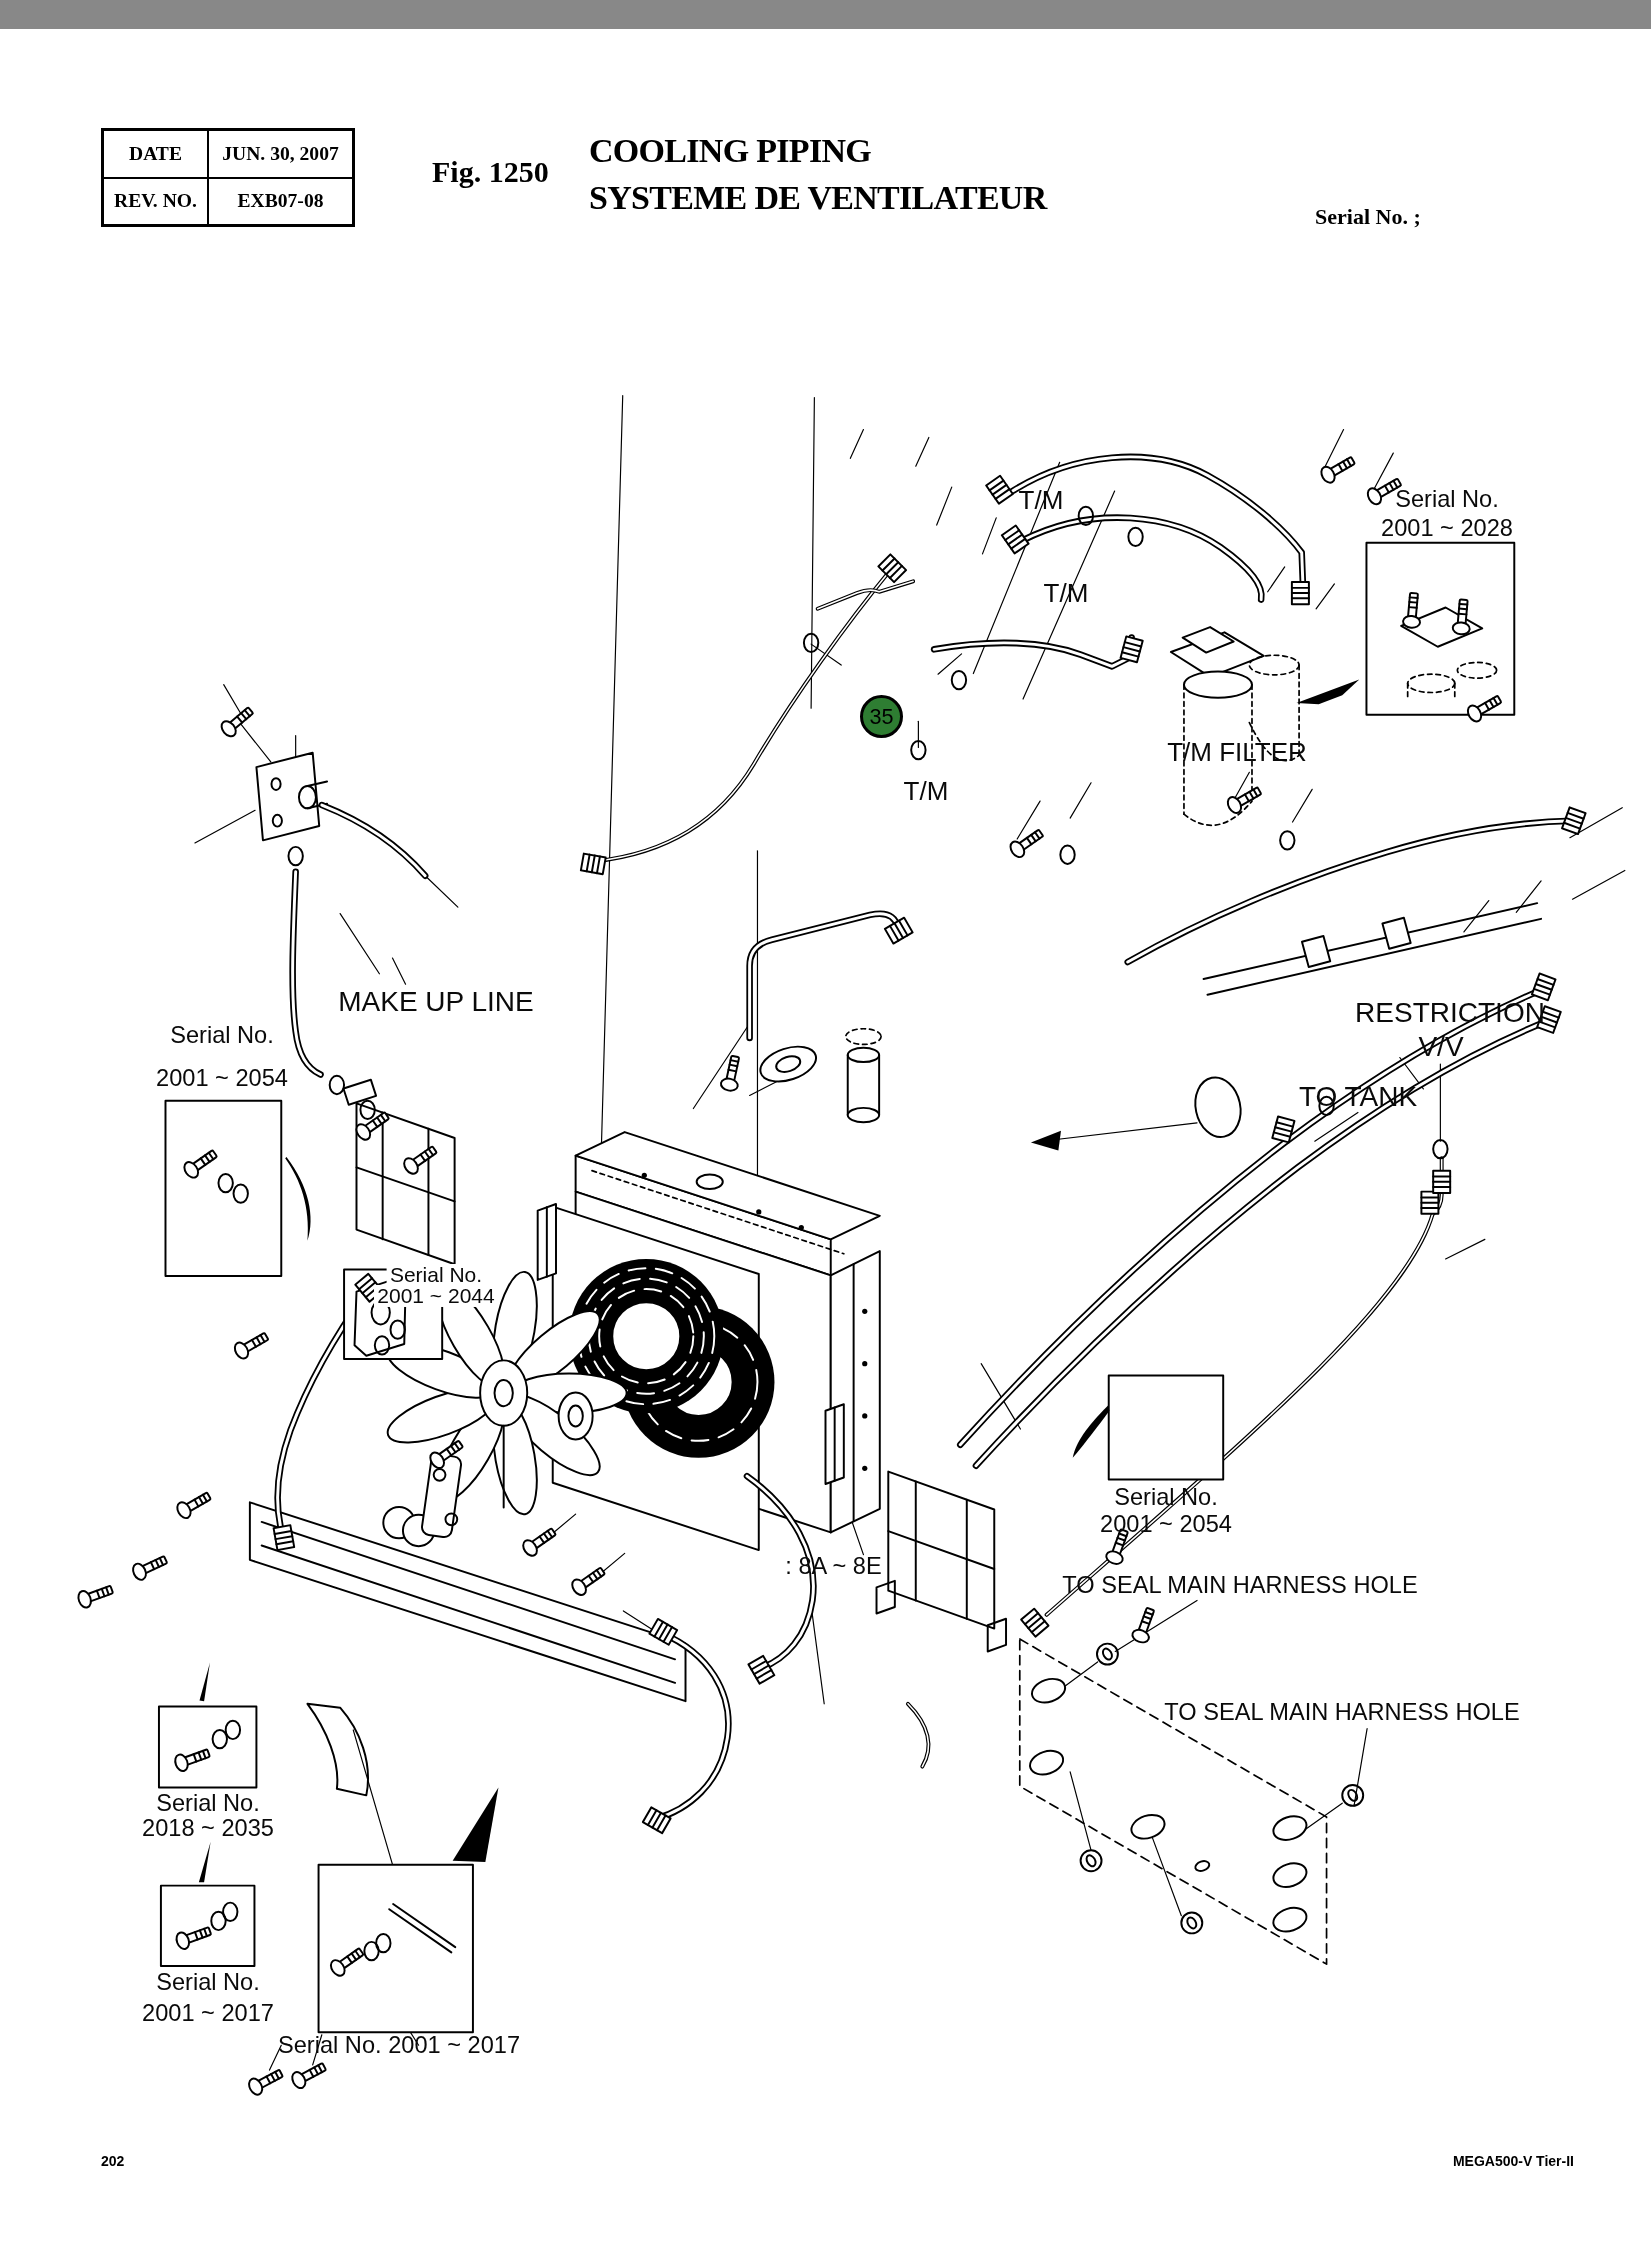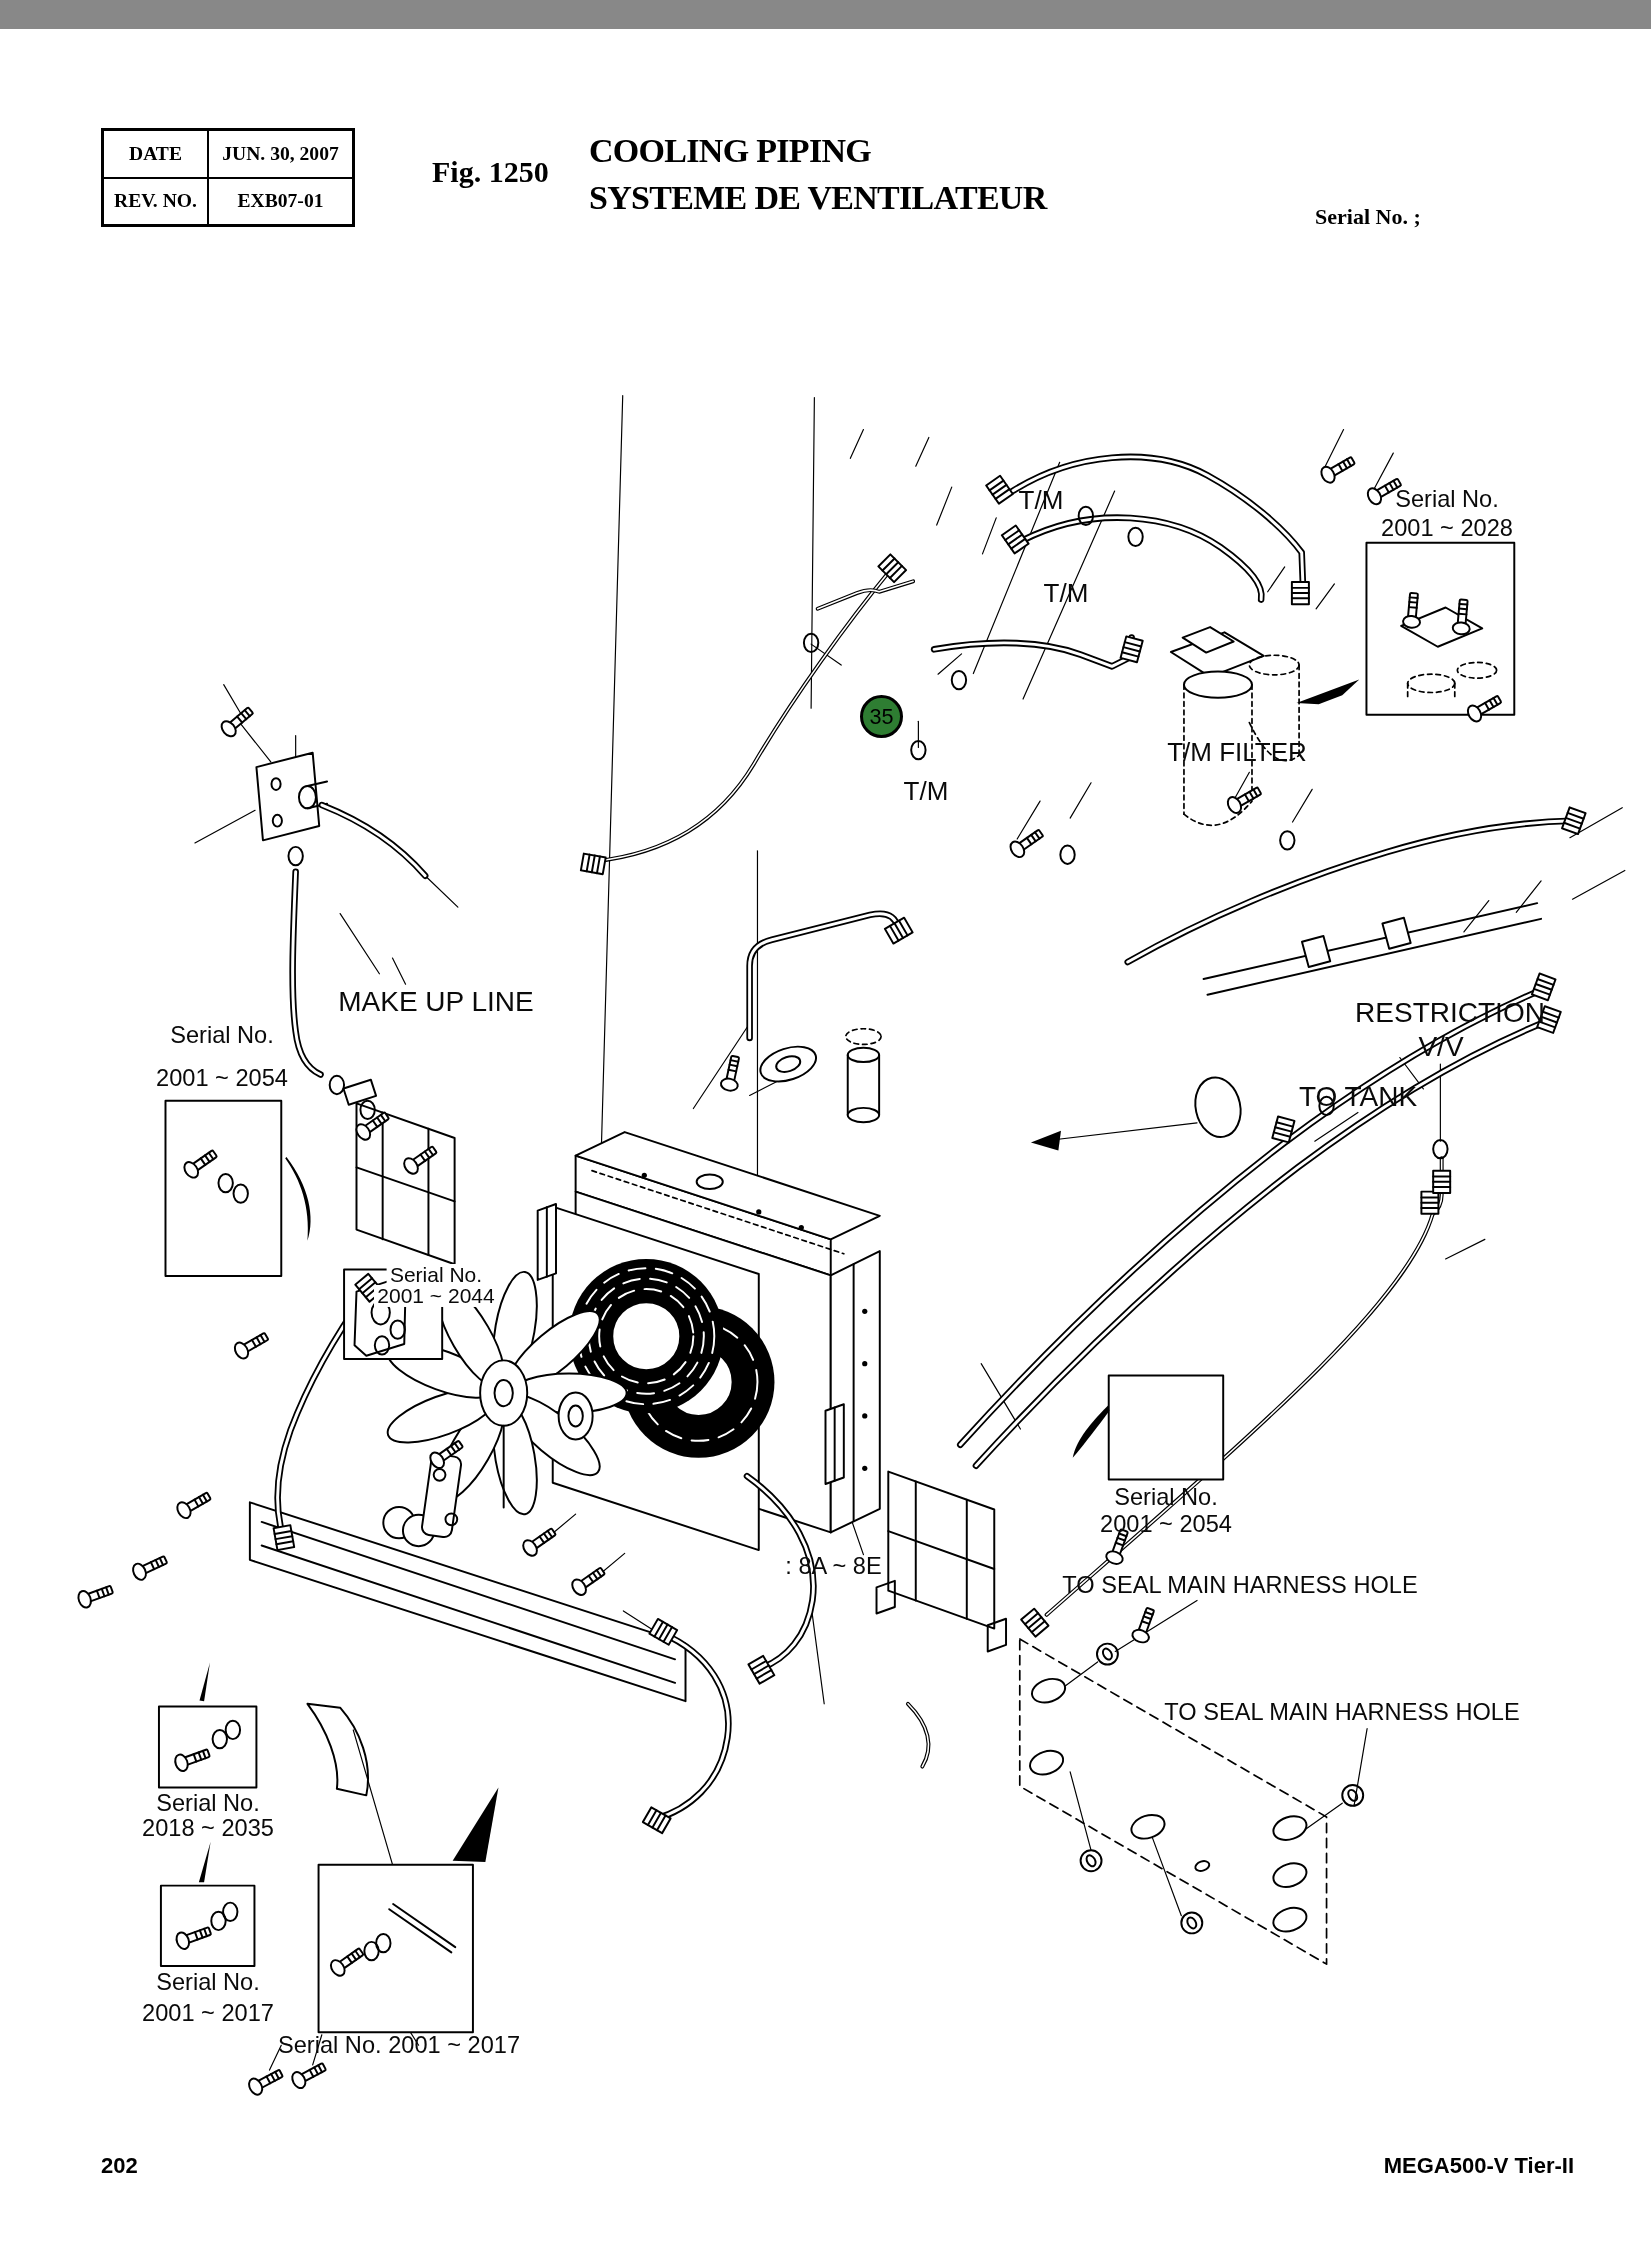--- a/index.html
+++ b/index.html
@@ -32,21 +32,21 @@
          font-weight:bold;font-size:30px;}
   .serialnote{position:absolute;left:1315px;top:175px;font-family:"Liberation Serif",serif;
               font-weight:bold;font-size:22px;}
   
   .meta{position:absolute;left:101px;top:99px;width:254px;height:99px;
         border-collapse:collapse;border:3.9px solid #000;
         font-family:"Liberation Serif",serif;font-weight:bold;font-size:19.6px;}
   .meta td{border:2px solid #000;text-align:center;vertical-align:middle;padding:0;}
   .meta td.c1{width:103px;}
   
-  .foot{position:absolute;top:2124px;font-weight:bold;font-size:22px;}
+  .foot{position:absolute;top:2124px;font-weight:bold;font-size:14px;}
   .foot.l{left:101px;} .foot.r{right:77px;}
   
   .badge{position:absolute;left:860px;top:666px;width:37px;height:37px;border-radius:50%;
          border:3.9px solid #000;display:flex;align-items:center;justify-content:center;
          color:#000000;font-size:21.6px;}
 </style>
 </head>
 <body>
 
 <div class="page">
@@ -403,21 +403,21 @@
   </svg>
 
   <table class="meta">
     <tbody>
         <tr>
       <td class="c1">DATE</td>
       <td>JUN. 30, 2007</td>
     </tr>
     <tr>
       <td class="c1">REV. NO.</td>
-      <td>EXB07-01</td>
+      <td>EXB07-08</td>
     </tr>
   </tbody>
     </table>
 
   <div class="figno">Fig. 1250</div>
   <div class="title-block">
     <div class="title-line">COOLING PIPING</div>
     <div class="title-line">SYSTEME DE VENTILATEUR</div>
   </div>
   <div class="serialnote">Serial No. ;</div>

